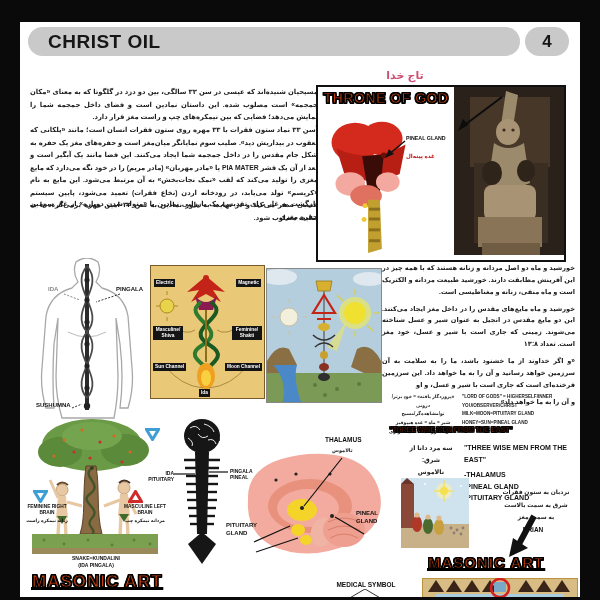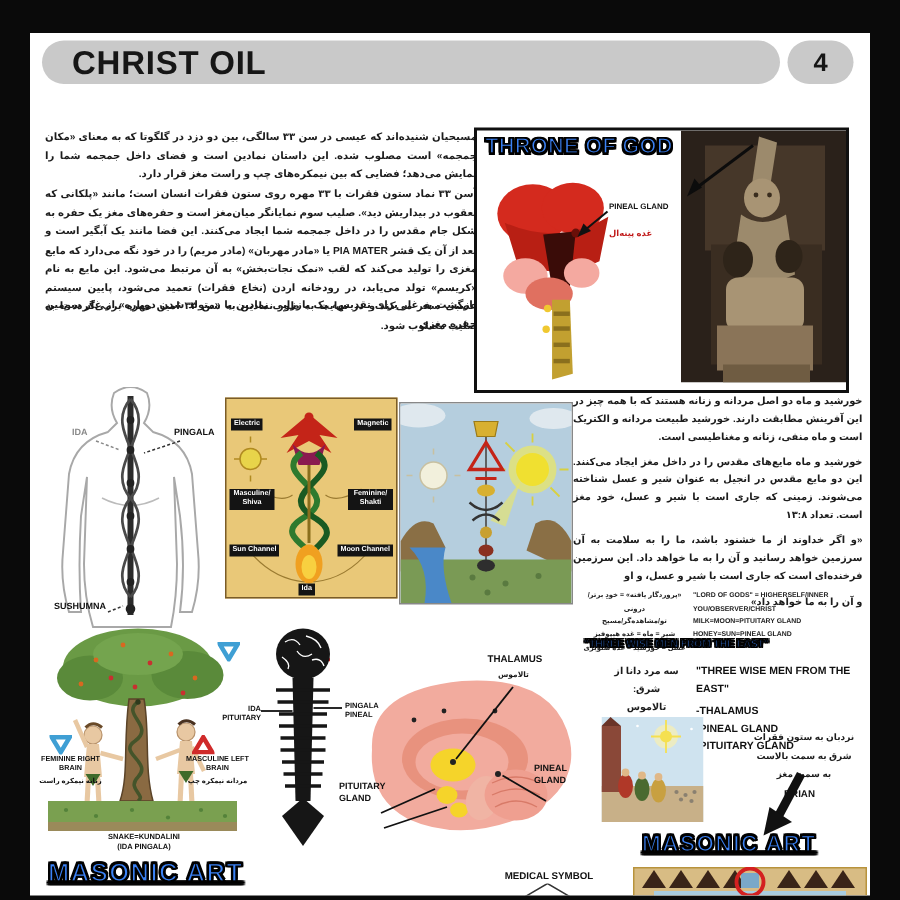--- a/index.html
+++ b/index.html
@@ -3,27 +3,27 @@
 <meta charset="utf-8">
 <style>
   html,body{margin:0;padding:0;}
   body{background:#000;font-family:"Liberation Sans","DejaVu Sans",sans-serif;}
   .canvas{position:relative;width:600px;height:600px;background:#0a0a0a;overflow:hidden;}
   .page{position:absolute;left:20px;top:22px;width:560px;height:575px;background:#fff;overflow:hidden;}
   .abs{position:absolute;}
 
   
   .header-bar{left:8px;top:5px;width:492px;height:29px;border-radius:15px;background:#c9c9c9;display:flex;align-items:center;}
-  .header-title{font-size:22px;font-weight:900;color:#161616;padding-left:20px;letter-spacing:.5px;}
+  .header-title{font-size:19px;font-weight:900;color:#161616;padding-left:20px;letter-spacing:.5px;}
   .page-num{left:505px;top:5px;width:44px;height:29px;border-radius:15px;background:#c9c9c9;display:flex;align-items:center;justify-content:center;font-size:17px;font-weight:900;color:#161616;}
 
   
   .fa{direction:rtl;unicode-bidi:plaintext;text-align:justify;font-weight:bold;color:#1c1c1c;}
   .fa-para{left:10px;width:288px;font-size:6.8px;line-height:1.85;}
-  .outline-txt{color:#3b82f6;font-weight:900;-webkit-text-stroke:1.1px #000;text-shadow:1px 1px 0 #000,-1px -1px 0 #000,1px -1px 0 #000,-1px 1px 0 #000,0 1px 0 #000,0 -1px 0 #000,1px 0 0 #000,-1px 0 0 #000;}
+  .outline-txt{color:#c2410c;font-weight:900;-webkit-text-stroke:1.1px #000;text-shadow:1px 1px 0 #000,-1px -1px 0 #000,1px -1px 0 #000,-1px 1px 0 #000,0 1px 0 #000,0 -1px 0 #000,1px 0 0 #000,-1px 0 0 #000;}
 
   
   .throne-caption{left:320px;top:47px;width:130px;text-align:center;color:#cf4f73;font-weight:bold;font-size:11px;direction:rtl;}
   .throne-panel{left:296px;top:63px;width:246px;height:173px;border:2.5px solid #101010;background:#fff;display:flex;}
   .throne-left{position:relative;width:136px;height:100%;}
   .throne-right{position:relative;width:110px;height:100%;}
   .throne-title{left:2px;top:3px;width:132px;text-align:center;font-size:14.5px;letter-spacing:.2px;white-space:nowrap;}
   .pineal-label{left:88px;top:48px;font-size:5.3px;font-weight:900;color:#111;}
   .pineal-fa{left:88px;top:66px;font-size:5.6px;font-weight:bold;color:#c01818;direction:rtl;}
 
@@ -59,20 +59,21 @@
 
     <div class="abs header-bar">
       <span class="header-title">CHRIST OIL</span>
     </div>
     <div class="abs page-num">4</div>
 
     <div class="abs fa fa-para" style="top:64px;">مسیحیان شنیده‌اند که عیسی در سن ۳۳ سالگی، بین دو دزد در گلگوتا که به معنای «مکان جمجمه» است مصلوب شده. این داستان نمادین است و فضای داخل جمجمه شما را نمایش می‌دهد؛ فضایی که بین نیمکره‌های چپ و راست مغز قرار دارد.</div>
     <div class="abs fa fa-para" style="top:102px;">آسن ۳۳ نماد ستون فقرات با ۳۳ مهره روی ستون فقرات انسان است؛ مانند «پلکانی که یعقوب در بیداریش دید». صلیب سوم نمایانگر میان‌مغز است و حفره‌های مغز یک حفره به شکل جام مقدس را در داخل جمجمه شما ایجاد می‌کنند. این فضا مانند یک آبگیر است و بعد از آن یک قشر PIA MATER یا «مادر مهربان» (مادر مریم) را در خود نگه می‌دارد که مایع مغزی را تولید می‌کند که لقب «نمک نجات‌بخش» به آن مرتبط می‌شود. این مایع به نام «کریسم» تولد می‌یابد، در رودخانه اردن (نخاع فقرات) تعمید می‌شود، پایین سیستم عصبی سفر می‌کند و در نهایت به طور نمادین به سن ۳۳ امین مهره برمی‌گردد تا به صلیب مصلوب شود.</div>
     <div class="abs fa fa-para" style="top:176px;">بازگشت به غار برای تقدیس، یک باززایی نمادین یا «متولد شدن دوباره» از غار سومین حفره مغزی</div>
 
+    <div class="abs throne-caption">تاج خدا</div>
     <div class="abs throne-panel">
       <div class="throne-left">
         <div class="abs throne-title outline-txt">THRONE OF GOD</div>
         <svg class="abs" style="left:4px;top:22px;" width="100" height="148" viewBox="0 0 100 150">
           <ellipse cx="33" cy="34" rx="24" ry="20" fill="#d42a1e"></ellipse>
           <ellipse cx="60" cy="30" rx="21" ry="17" fill="#d42a1e"></ellipse>
           <path d="M14,40 Q50,56 84,36 L78,66 Q50,80 22,66 Z" fill="#b81f14"></path>
           <path d="M40,48 L46,84 L58,84 L62,46 Z" fill="#3a0c08"></path>
           <ellipse cx="28" cy="76" rx="15" ry="12" fill="#f4a9a0"></ellipse>
           <ellipse cx="66" cy="74" rx="12" ry="10" fill="#f4a9a0"></ellipse>

